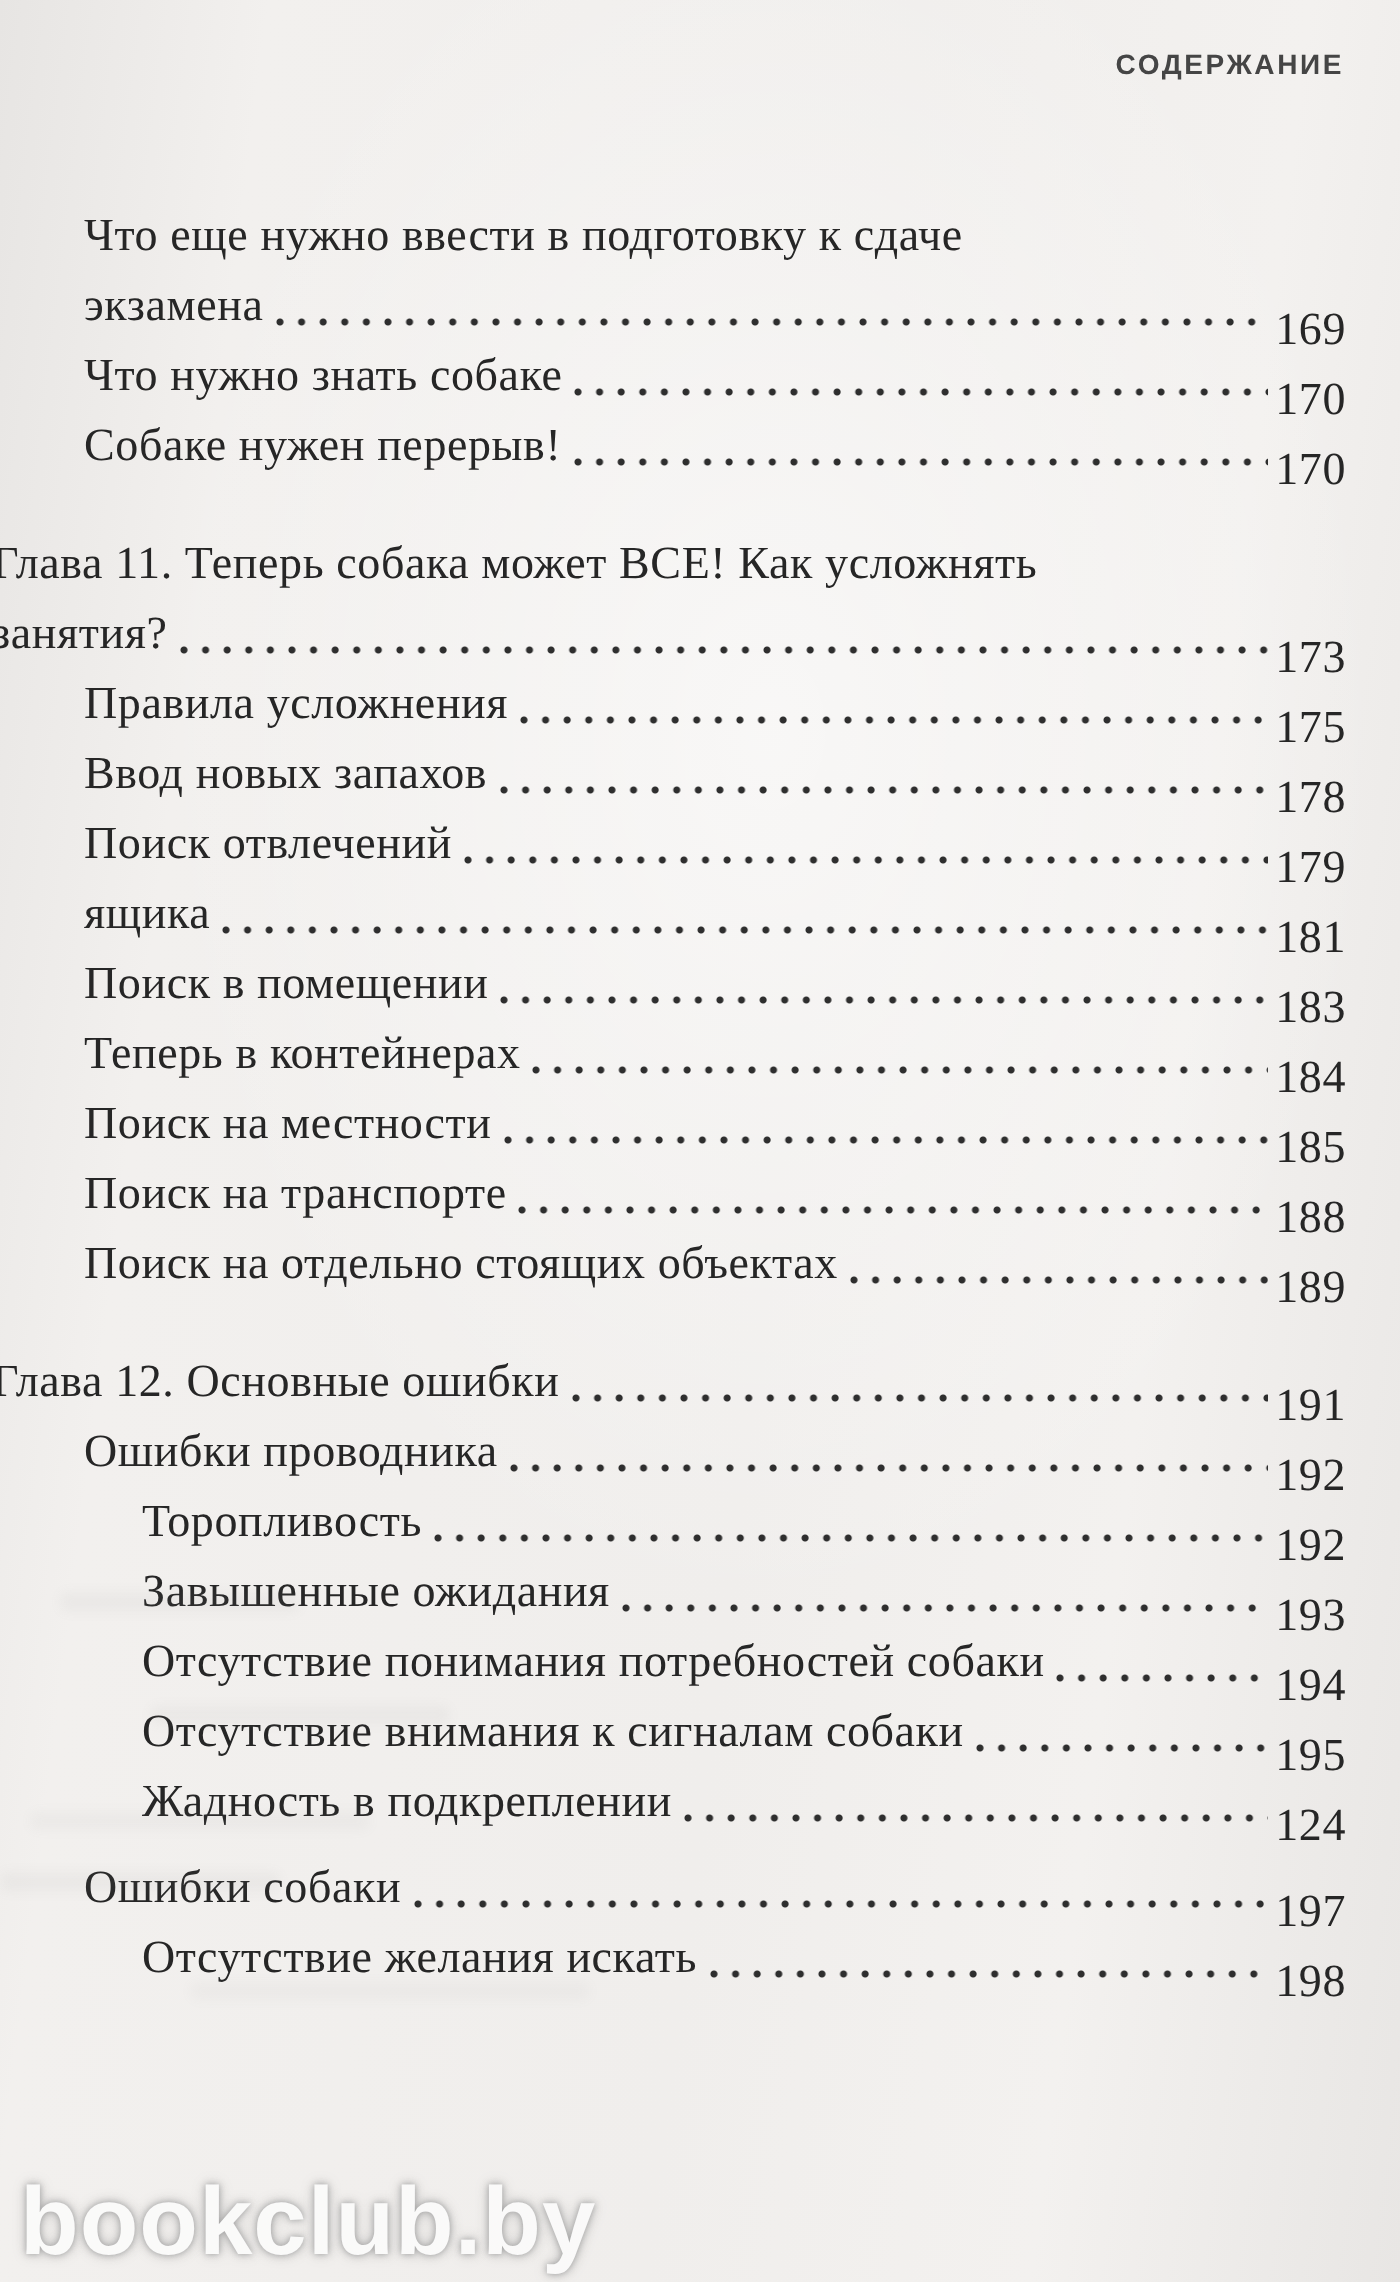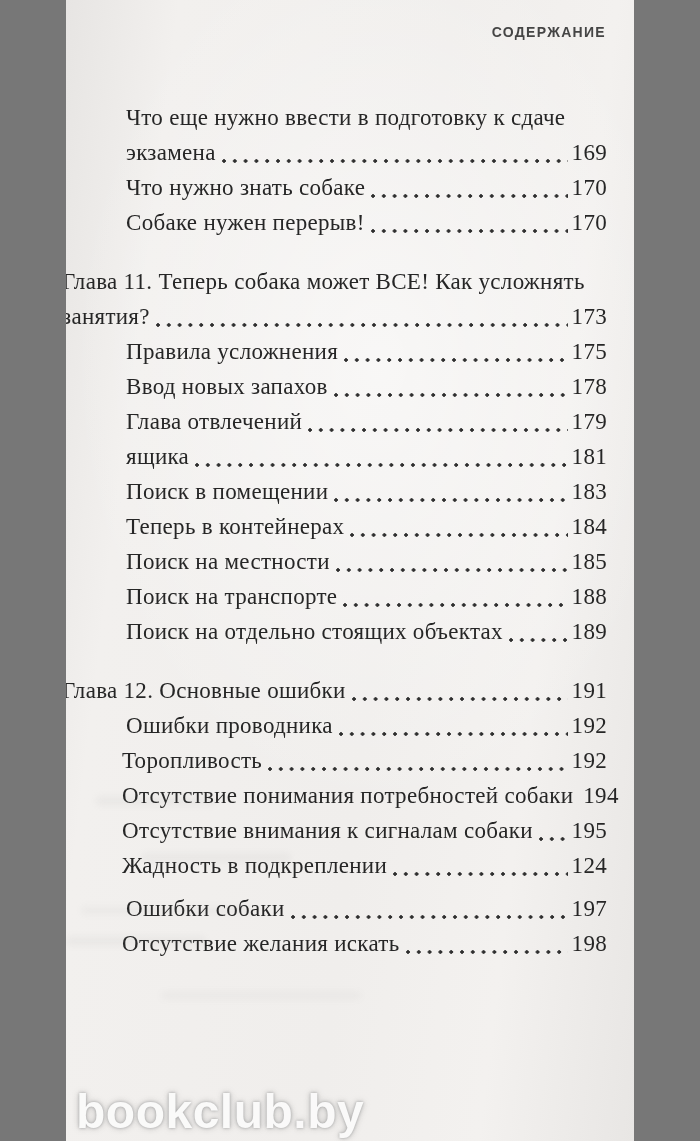--- a/index.html
+++ b/index.html
@@ -1,20 +1,20 @@
 <!DOCTYPE html>
 <html lang="ru"><head>
 <meta charset="utf-8">
 <style>
   html,body{margin:0;padding:0;}
   body{background:#777;font-family:"Liberation Serif","DejaVu Serif",serif;}
 
   .page{
     position:relative;
-    width:568px;height:1141px;
+    width:700px;height:1141px;
     margin:0 auto;
     overflow:hidden;
     color:#262626;
     background:
       radial-gradient(ellipse 430px 620px at 55% 32%, rgba(255,255,255,0.55), rgba(255,255,255,0) 72%),
       linear-gradient(97deg, #e7e5e3 0%, #f2f0ee 16%, #f0eeec 55%, #f3f1ef 78%, #e8e6e4 100%);
   }
 
   .header{
     position:absolute;top:24px;right:28px;
@@ -26,34 +26,34 @@
 
   .toc{position:absolute;left:0;top:100px;right:27px;}
 
   .row{
     display:flex;
     height:35px;line-height:35px;
     font-size:23px;letter-spacing:0.3px;
     white-space:nowrap;
   }
   .lvl0{margin-left:-4px;}
-  .lvl1{padding-left:60px;}
-  .lvl2{padding-left:56px;}
+  .lvl1{padding-left:42px;}
+  .lvl2{padding-left:71px;}
   .gap-lg{margin-top:24px;}
   .gap-sm{margin-top:8px;}
 
   .txt{flex:none;}
   .leader{
     flex:1;align-self:flex-end;
     height:6px;margin:0 1px 6px 6px;
     background-image:radial-gradient(circle at 2px 3px, #2e2e2e 1.5px, rgba(0,0,0,0) 2px);
     background-size:10.8px 6px;
     background-repeat:repeat-x;
   }
-  .num{flex:none;padding-left:3px;}
+  .num{flex:none;padding-left:3px;margin-top:12px;}
 
   .watermark{
     position:absolute;left:10px;top:1084px;
     font-family:"Liberation Sans","DejaVu Sans",sans-serif;
     font-size:48px;font-weight:600;letter-spacing:0.5px;
     color:#fbfbfb;
     text-shadow:0 0 3px #9d9d9d, 0 0 7px rgba(140,140,140,0.55);
     opacity:0.92;
   }
 
@@ -110,21 +110,21 @@
       <span class="num">175</span>
     </div>
 
     <div class="row lvl1">
       <span class="txt">Ввод новых запахов</span>
       <span class="leader"></span>
       <span class="num">178</span>
     </div>
 
     <div class="row lvl1">
-      <span class="txt">Глава отвлечений</span>
+      <span class="txt">Поиск отвлечений</span>
       <span class="leader"></span>
       <span class="num">179</span>
     </div>
 
 
     <div class="row lvl1">
       <span class="txt">ящика</span>
       <span class="leader"></span>
       <span class="num">181</span>
     </div>
@@ -170,20 +170,25 @@
       <span class="leader"></span>
       <span class="num">192</span>
     </div>
 
     <div class="row lvl2">
       <span class="txt">Торопливость</span>
       <span class="leader"></span>
       <span class="num">192</span>
     </div>
 
+    <div class="row lvl2">
+      <span class="txt">Завышенные ожидания</span>
+      <span class="leader"></span>
+      <span class="num">193</span>
+    </div>
 
     <div class="row lvl2">
       <span class="txt">Отсутствие понимания потребностей собаки</span>
       <span class="leader"></span>
       <span class="num">194</span>
     </div>
 
     <div class="row lvl2">
       <span class="txt">Отсутствие внимания к сигналам собаки</span>
       <span class="leader"></span>

